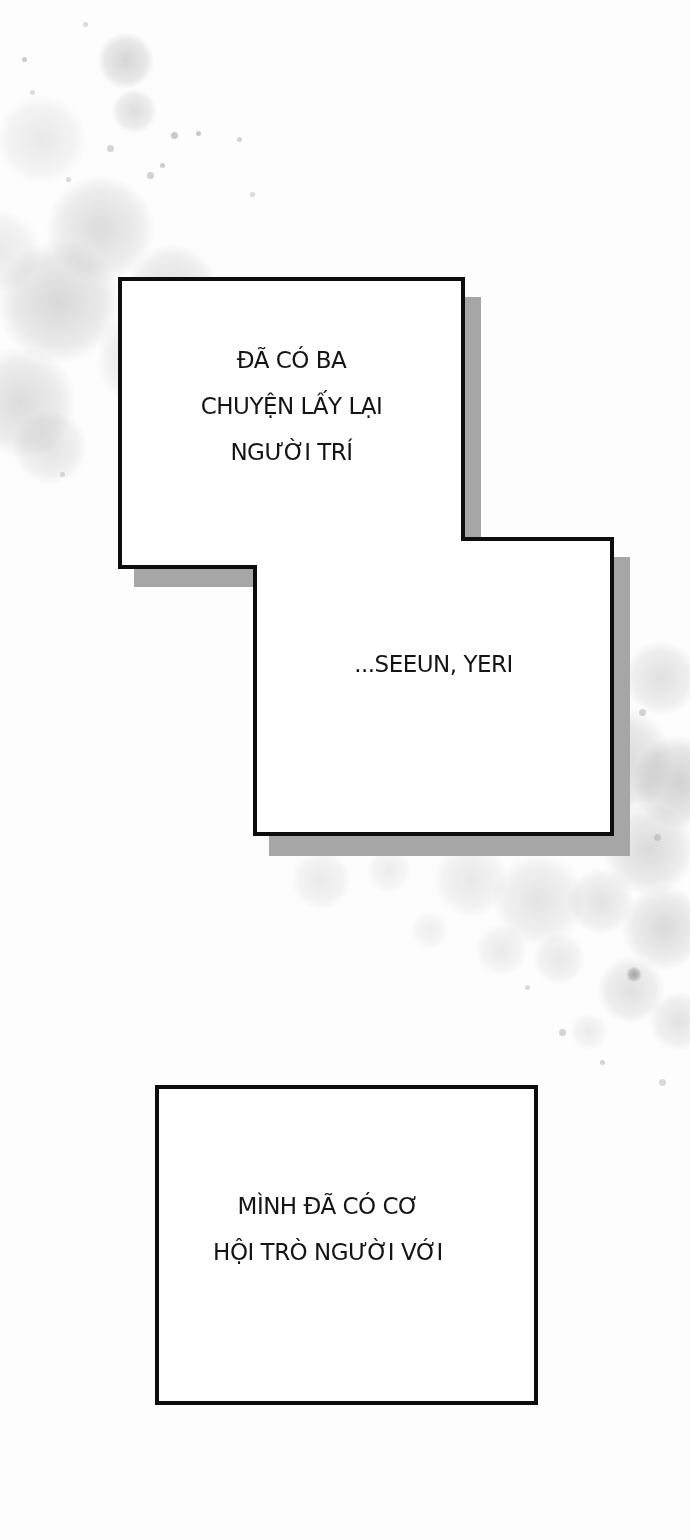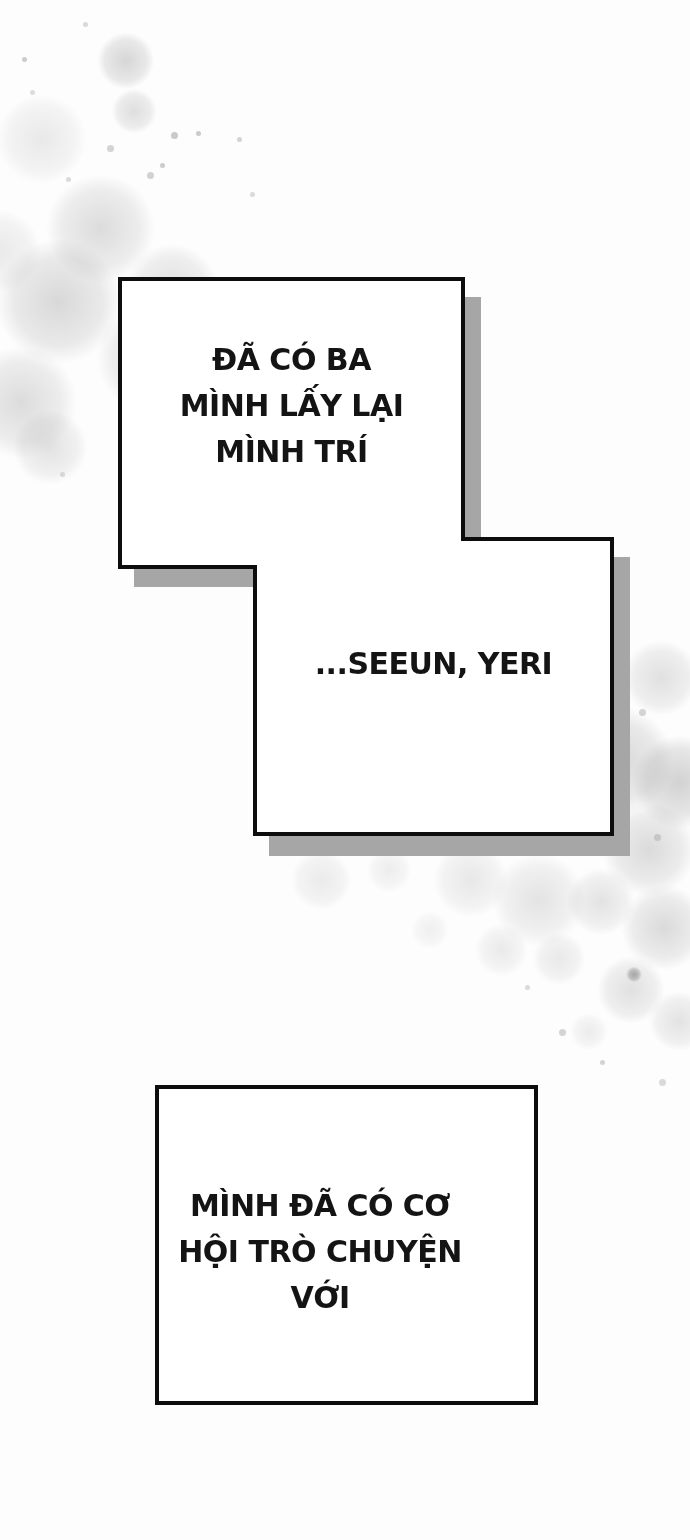--- a/index.html
+++ b/index.html
@@ -112,30 +112,30 @@
     border: 4px solid #0d0d0d;
     box-sizing: border-box;
     z-index: 3;
   }
 
   
   .narration {
     position: absolute;
     z-index: 4;
     text-align: center;
-    font-weight: bold;
-    font-size: 30px;
+    font-weight: normal;
+    font-size: 23px;
     line-height: 46px;
     letter-spacing: -0.5px;
     color: #141414;
     pointer-events: none;
   }
   .narration-1 { left: 120px; top: 281px;  width: 343px; padding-top: 56px; }
   .narration-2 { left: 257px; top: 541px;  width: 353px; padding-top: 100px; }
-  .narration-3 { left: 159px; top: 1089px; width: 322px; padding-top: 94px; }
+  .narration-3 { left: 167px; top: 1089px; width: 322px; padding-top: 94px; }
 </style>
 </head>
 <body>
 
 <div class="page">
 
   <div class="splat splat-topleft"></div>
   <div class="splat splat-right"></div>
   <div class="splat splat-belowbox2"></div>
   <div class="dots dots-topleft"></div>
@@ -144,26 +144,26 @@
   <svg class="panel-svg" width="690" height="900" viewBox="0 0 690 900">
     <rect x="134" y="297" width="347" height="290" fill="#a6a6a6"></rect>
     <rect x="269" y="557" width="361" height="299" fill="#a6a6a6"></rect>
     <polygon class="panel-outline" points="120,279 463,279 463,539 612,539 612,834 255,834 255,567 120,567"></polygon>
   </svg>
 
   <div class="box3"></div>
 
   <div class="narration narration-1">
     <div>ĐÃ CÓ BA</div>
-    <div>MÌNH LẤY LẠI</div>
-    <div>MÌNH TRÍ</div>
+    <div>CHUYỆN LẤY LẠI</div>
+    <div>NGƯỜI TRÍ</div>
   </div>
 
   <div class="narration narration-2">
     <div>...SEEUN, YERI</div>
   </div>
 
   <div class="narration narration-3">
     <div>MÌNH ĐÃ CÓ CƠ</div>
-    <div>HỘI TRÒ CHUYỆN VỚI</div>
+    <div>HỘI TRÒ NGƯỜI VỚI</div>
   </div>
 
 </div>
 
 </body></html>

